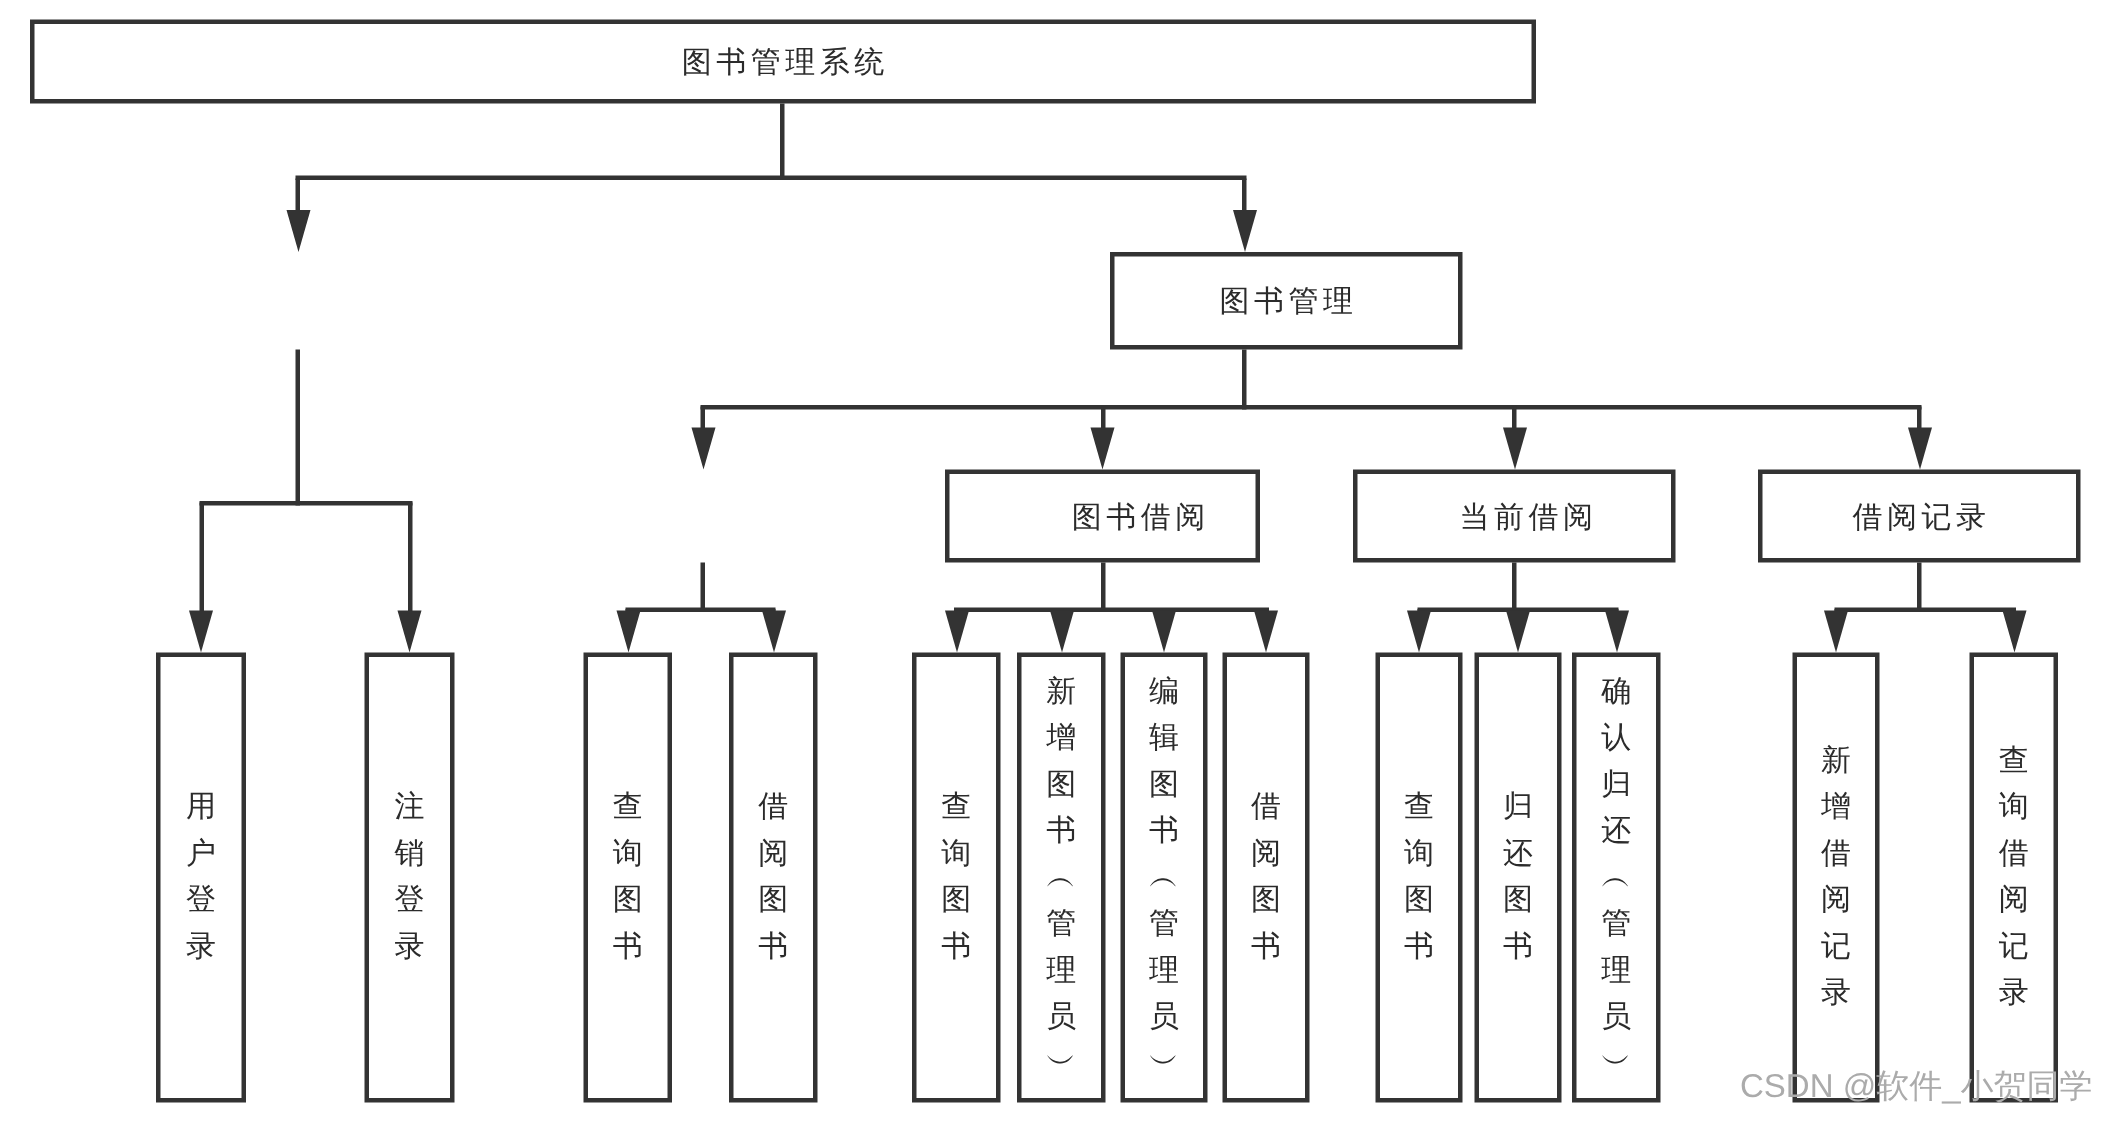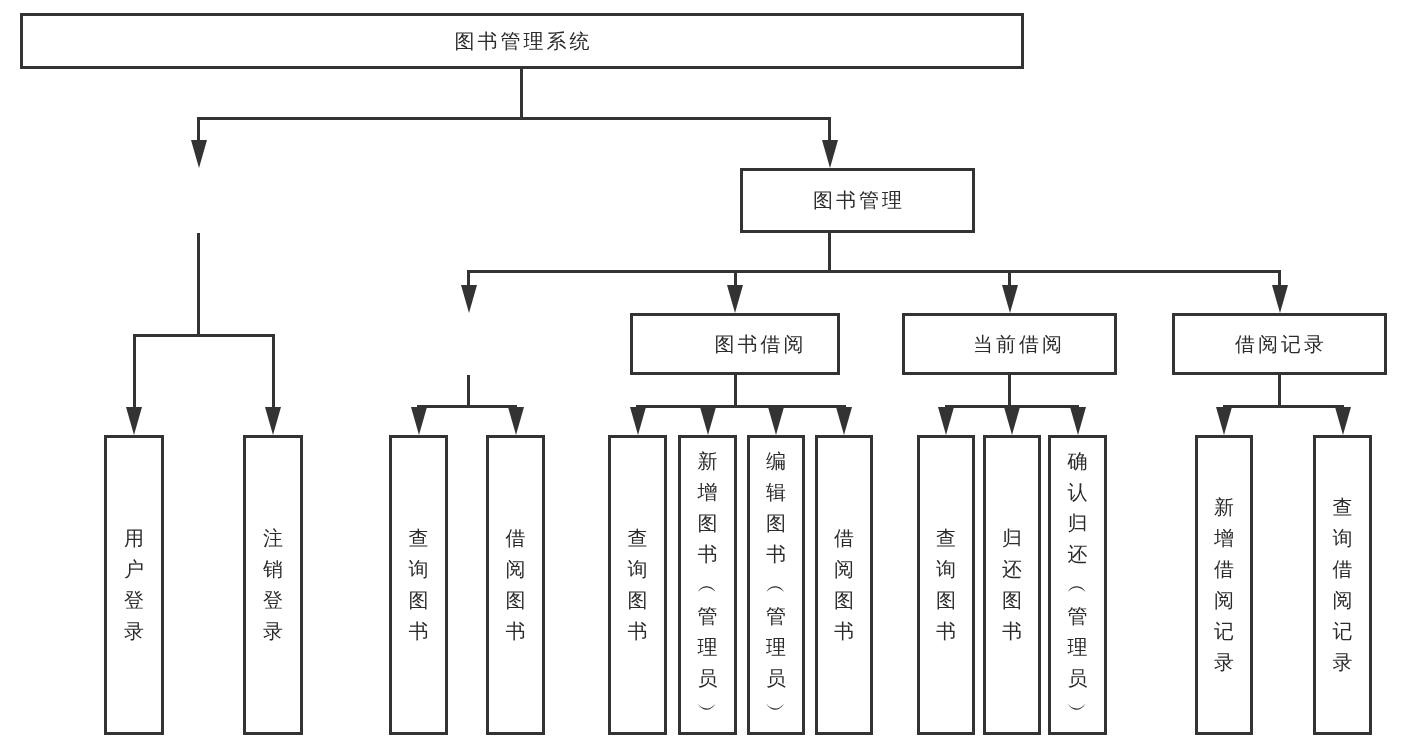--- a/index.html
+++ b/index.html
@@ -52,20 +52,21 @@
     font-size:22px;
     color:var(--wm,#ababab);
     z-index:5;
     white-space:nowrap;
   }
 </style>
 </head>
 <body>
 
 <div id="canvas" style="--bg: #ffffff; --line: #333333; --text: #2b2b2b; --wm: #ababab;">
+  <div id="watermark">CSDN @软件_小贺同学</div>
 <div class="box" style="left: 20px; top: 13px; width: 1004px; height: 56px;">
       <div class="hlabel">图书管理系统</div>
     </div>
     <div class="box" style="left: 712px; top: 168px; width: 235px; height: 65px; margin-left: 28px;">
       <div class="hlabel">图书管理</div>
     </div>
     <div class="box" style="left: 630px; top: 313px; width: 210px; height: 62px; padding-left: 48px;">
       <div class="hlabel">图书借阅</div>
     </div>
     <div class="box" style="left: 902px; top: 313px; width: 215px; height: 62px; padding-left: 16px;">

